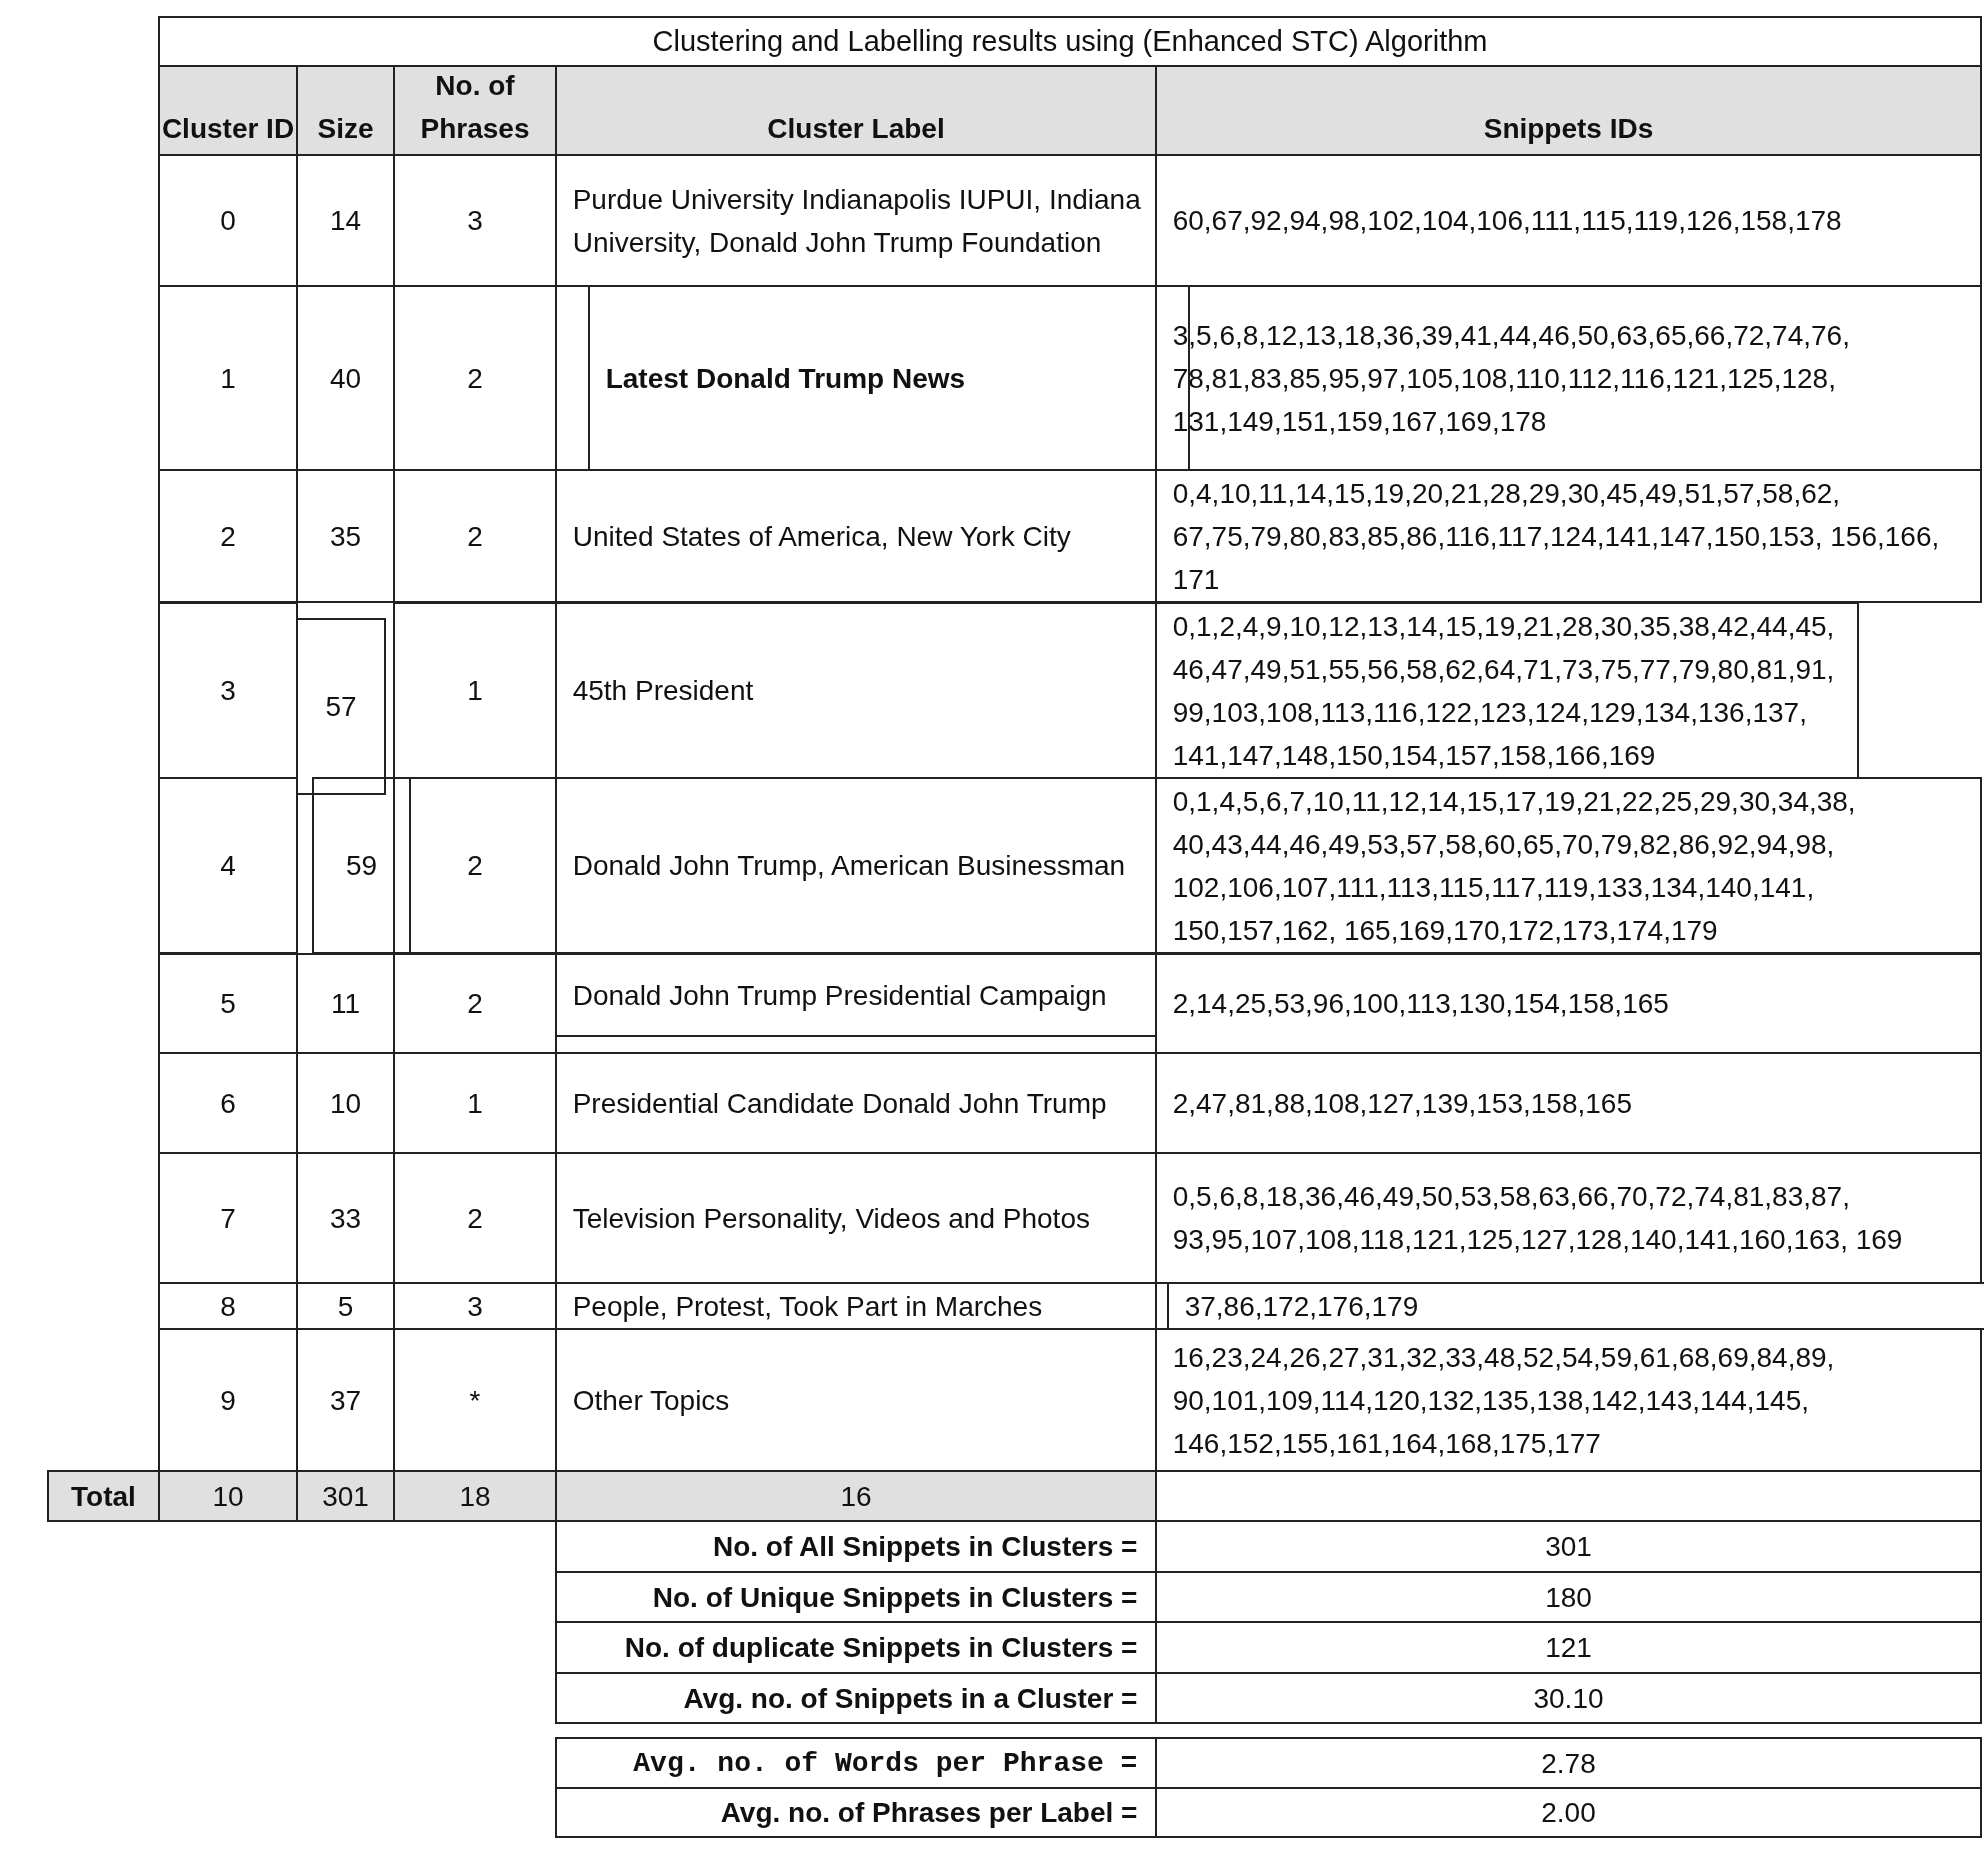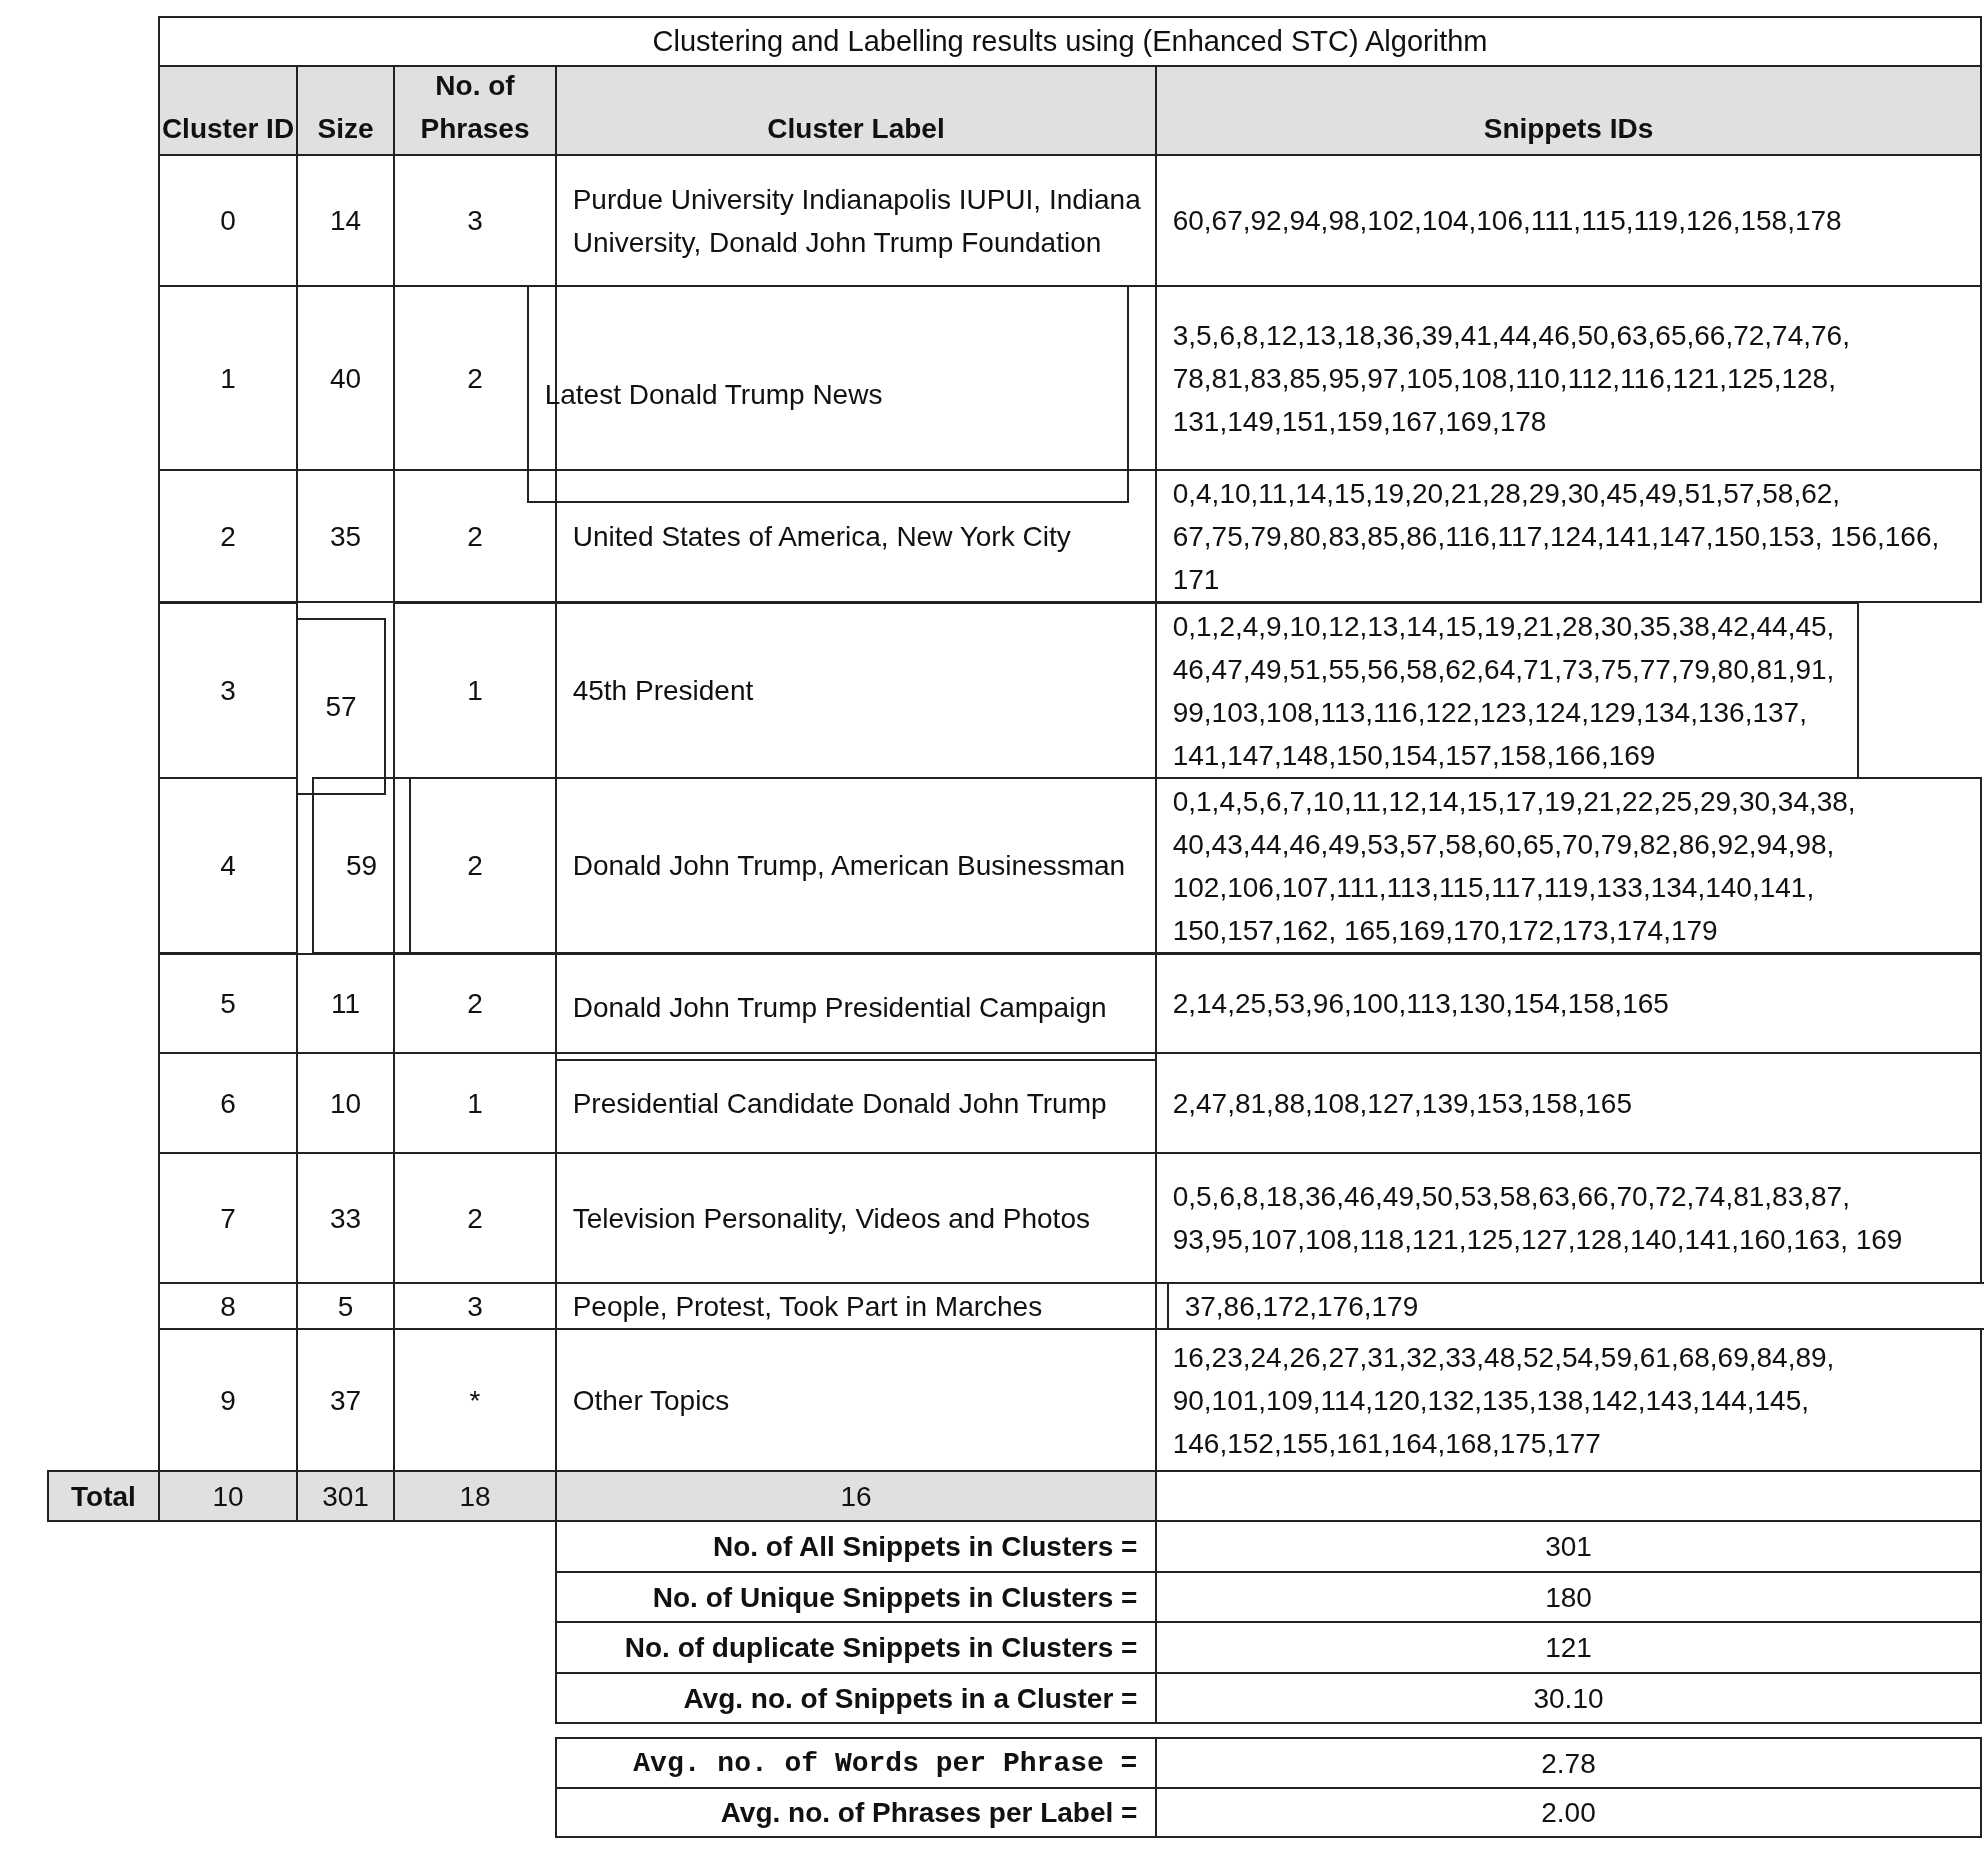--- a/index.html
+++ b/index.html
@@ -31,41 +31,41 @@
 
 <div id="rows">
     <div class="cell center" style="left: 158px; top: 154px; width: 140px; height: 133px;">0</div>
     <div class="cell center" style="left: 296px; top: 154px; width: 99px; height: 133px;">14</div>
     <div class="cell center" style="left: 393px; top: 154px; width: 164px; height: 133px;">3</div>
     <div class="cell left" style="left: 555px; top: 154px; width: 602px; height: 133px;">Purdue University Indianapolis IUPUI, Indiana University, Donald John Trump Foundation</div>
     <div class="cell left snip" style="left: 1155px; top: 154px; width: 827px; height: 133px;">60,67,92,94,98,102,104,106,111,115,119,126,158,178</div>
     <div class="cell center" style="left: 158px; top: 285px; width: 140px; height: 186px;">1</div>
     <div class="cell center" style="left: 296px; top: 285px; width: 99px; height: 186px;">40</div>
     <div class="cell center" style="left: 393px; top: 285px; width: 164px; height: 186px;">2</div>
-    <div class="cell left" style="left: 527px; top: 285px; width: 602px; height: 218px;">Latest Donald Trump News</div>
+    <div class="cell left" style="left: 588px; top: 285px; width: 602px; height: 186px; font-weight: bold;">Latest Donald Trump News</div>
     <div class="cell left snip" style="left: 1155px; top: 285px; width: 827px; height: 186px;">3,5,6,8,12,13,18,36,39,41,44,46,50,63,65,66,72,74,76, 78,81,83,85,95,97,105,108,110,112,116,121,125,128, 131,149,151,159,167,169,178</div>
     <div class="cell center" style="left: 158px; top: 469px; width: 140px; height: 134px;">2</div>
     <div class="cell center" style="left: 296px; top: 469px; width: 99px; height: 134px;">35</div>
     <div class="cell center" style="left: 393px; top: 469px; width: 164px; height: 134px;">2</div>
     <div class="cell left" style="left: 555px; top: 469px; width: 602px; height: 134px;">United States of America, New York City</div>
     <div class="cell left snip" style="left: 1155px; top: 469px; width: 827px; height: 134px;">0,4,10,11,14,15,19,20,21,28,29,30,45,49,51,57,58,62, 67,75,79,80,83,85,86,116,117,124,141,147,150,153, 156,166, 171</div>
     <div class="cell center" style="left: 158px; top: 602px; width: 140px; height: 177px;">3</div>
     <div class="cell center" style="left: 296px; top: 602px; width: 90px; height: 177px; margin-top: 16px;">57</div>
     <div class="cell center" style="left: 393px; top: 602px; width: 164px; height: 177px;">1</div>
     <div class="cell left" style="left: 555px; top: 602px; width: 602px; height: 177px;">45th President</div>
     <div class="cell left snip" style="left: 1155px; top: 602px; width: 704px; height: 177px;">0,1,2,4,9,10,12,13,14,15,19,21,28,30,35,38,42,44,45, 46,47,49,51,55,56,58,62,64,71,73,75,77,79,80,81,91, 99,103,108,113,116,122,123,124,129,134,136,137, 141,147,148,150,154,157,158,166,169</div>
     <div class="cell center" style="left: 158px; top: 777px; width: 140px; height: 177px;">4</div>
     <div class="cell center" style="left: 296px; top: 777px; width: 99px; height: 177px; margin-left: 16px;">59</div>
     <div class="cell center" style="left: 393px; top: 777px; width: 164px; height: 177px;">2</div>
     <div class="cell left" style="left: 555px; top: 777px; width: 602px; height: 177px;">Donald John Trump, American Businessman</div>
     <div class="cell left snip" style="left: 1155px; top: 777px; width: 827px; height: 177px;">0,1,4,5,6,7,10,11,12,14,15,17,19,21,22,25,29,30,34,38, 40,43,44,46,49,53,57,58,60,65,70,79,82,86,92,94,98, 102,106,107,111,113,115,117,119,133,134,140,141, 150,157,162, 165,169,170,172,173,174,179</div>
     <div class="cell center" style="left: 158px; top: 953px; width: 140px; height: 101px;">5</div>
     <div class="cell center" style="left: 296px; top: 953px; width: 99px; height: 101px;">11</div>
     <div class="cell center" style="left: 393px; top: 953px; width: 164px; height: 101px;">2</div>
-    <div class="cell left" style="left: 555px; top: 953px; width: 602px; height: 108px;">Donald John Trump Presidential Campaign</div>
+    <div class="cell left" style="left: 555px; top: 953px; width: 602px; height: 84px;">Donald John Trump Presidential Campaign</div>
     <div class="cell left snip" style="left: 1155px; top: 953px; width: 827px; height: 101px;">2,14,25,53,96,100,113,130,154,158,165</div>
     <div class="cell center" style="left: 158px; top: 1052px; width: 140px; height: 102px;">6</div>
     <div class="cell center" style="left: 296px; top: 1052px; width: 99px; height: 102px;">10</div>
     <div class="cell center" style="left: 393px; top: 1052px; width: 164px; height: 102px;">1</div>
     <div class="cell left" style="left: 555px; top: 1052px; width: 602px; height: 102px;">Presidential Candidate Donald John Trump</div>
     <div class="cell left snip" style="left: 1155px; top: 1052px; width: 827px; height: 102px;">2,47,81,88,108,127,139,153,158,165</div>
     <div class="cell center" style="left: 158px; top: 1152px; width: 140px; height: 132px;">7</div>
     <div class="cell center" style="left: 296px; top: 1152px; width: 99px; height: 132px;">33</div>
     <div class="cell center" style="left: 393px; top: 1152px; width: 164px; height: 132px;">2</div>
     <div class="cell left" style="left: 555px; top: 1152px; width: 602px; height: 132px;">Television Personality, Videos and Photos</div>

